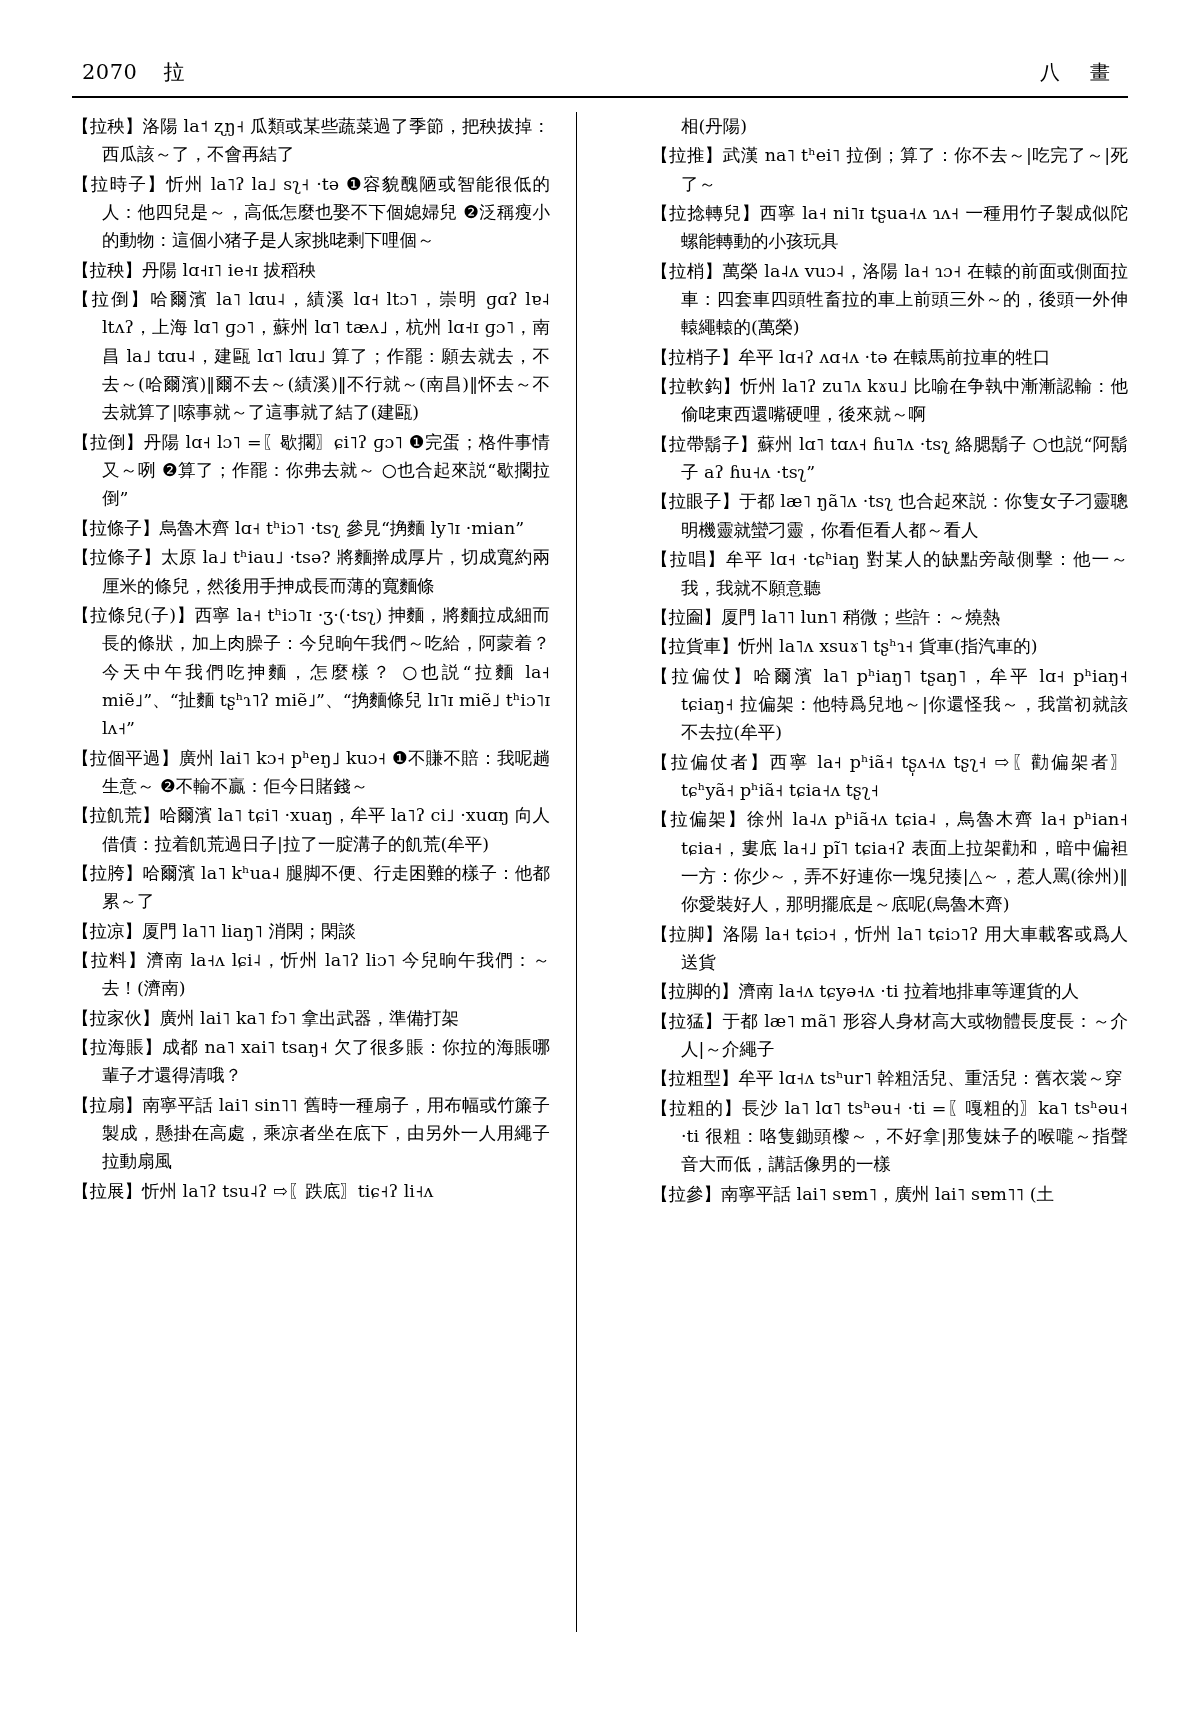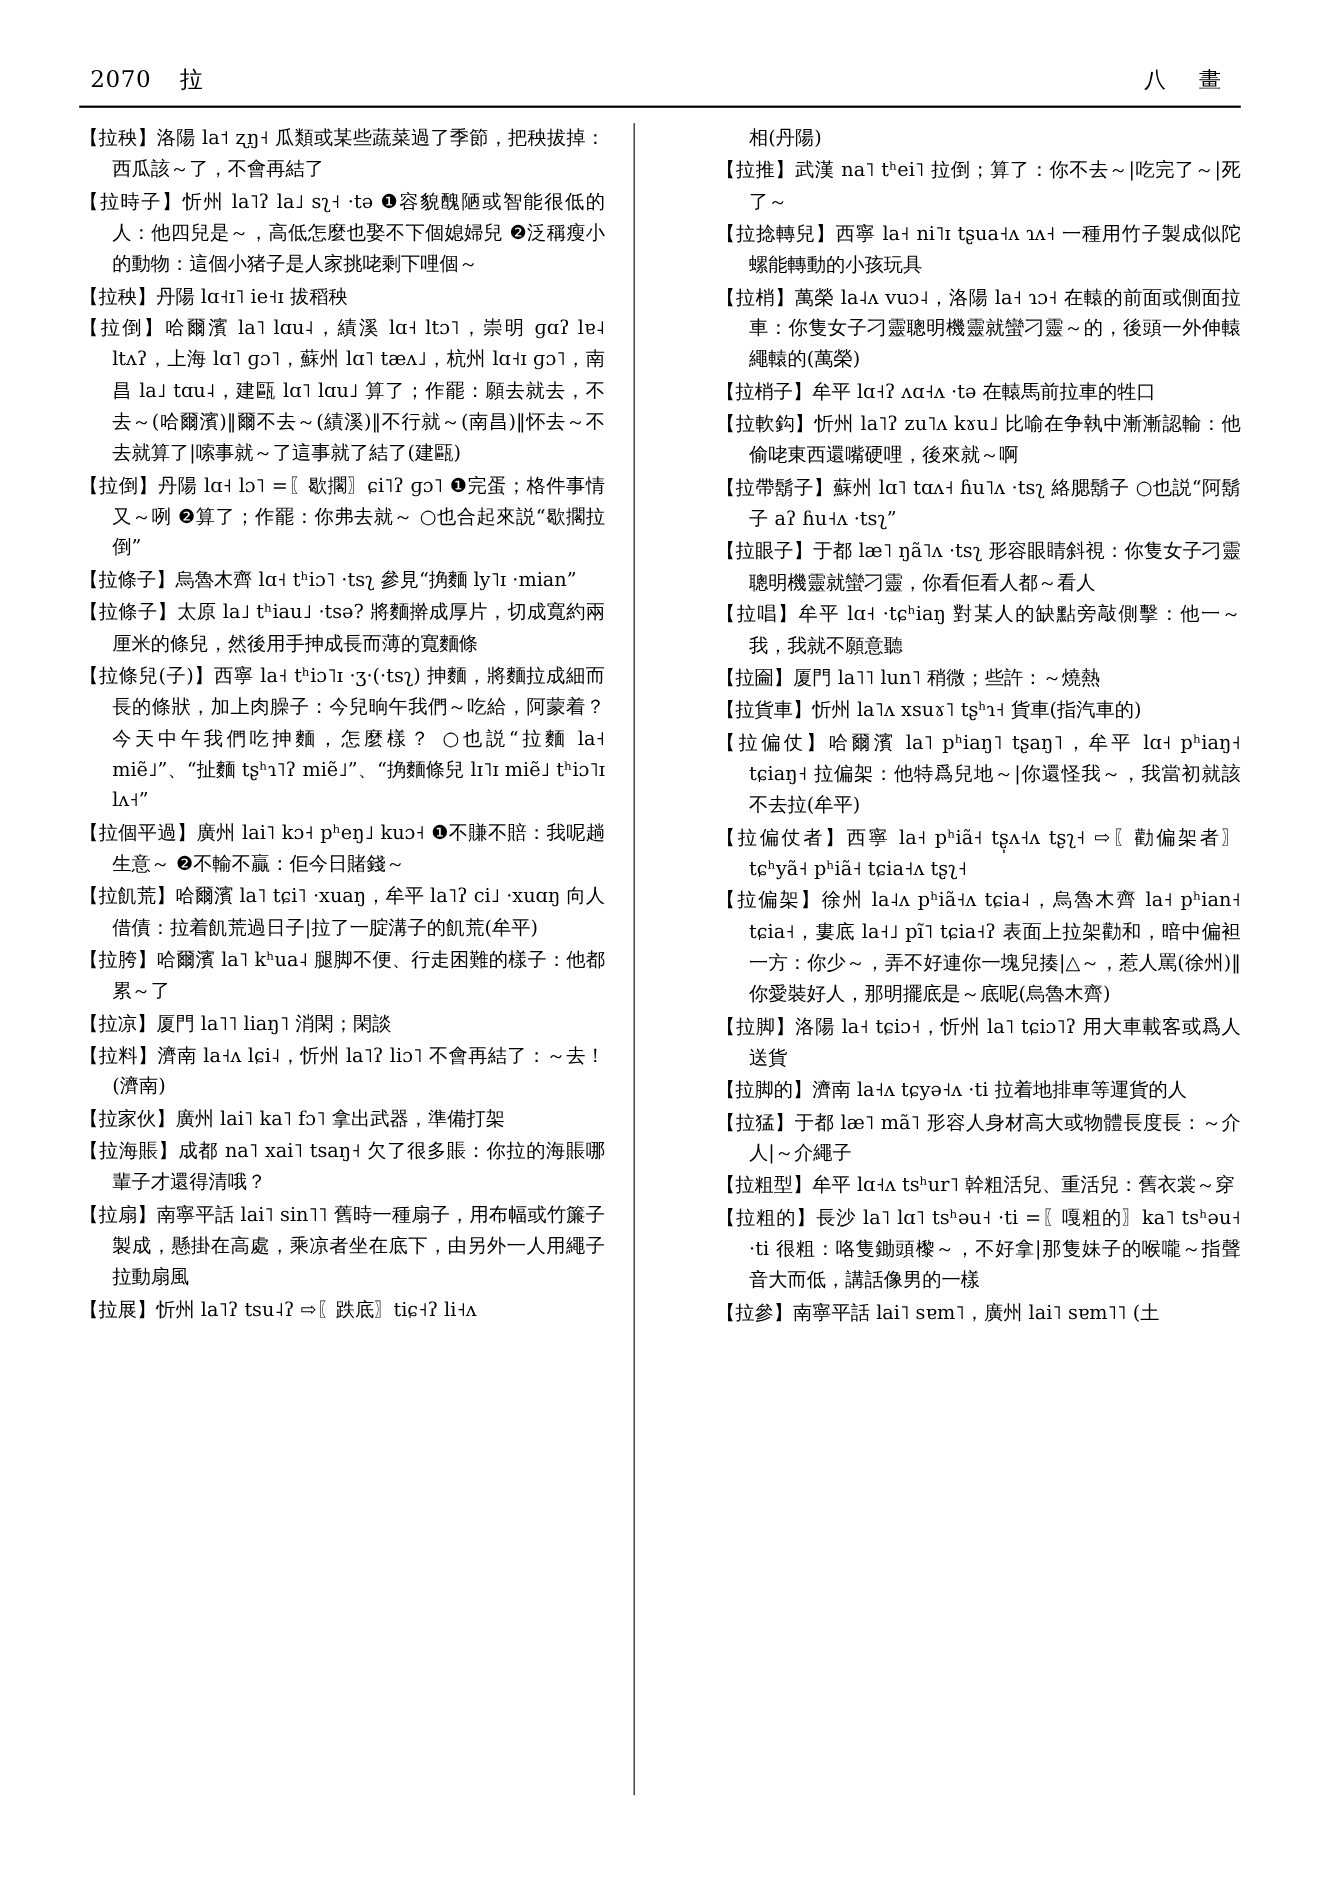--- a/index.html
+++ b/index.html
@@ -110,36 +110,36 @@
       <div class="entry">【拉秧】丹陽 lɑ˧ɪ˥ iе˧ɪ 拔稻秧</div>
       <div class="entry">【拉倒】哈爾濱 la˥ lɑu˨，績溪 lɑ˧ ltɔ˥，崇明 ɡɑʔ lɐ˨ ltʌʔ，上海 lɑ˥ ɡɔ˥，蘇州 lɑ˥ tæʌ˩，杭州 lɑ˧ɪ ɡɔ˥，南昌 la˩ tɑu˨，建甌 lɑ˥ lɑu˩ 算了；作罷：願去就去，不去～(哈爾濱)‖爾不去～(績溪)‖不行就～(南昌)‖怀去～不去就算了|嗦事就～了這事就了結了(建甌)</div>
       <div class="entry">【拉倒】丹陽 lɑ˧ lɔ˥ =〖歇擱〗ɕi˥ʔ ɡɔ˥ ❶完蛋；格件事情又～咧 ❷算了；作罷：你弗去就～ ○也合起來説“歇擱拉倒”</div>
       <div class="entry">【拉條子】烏魯木齊 lɑ˧ tʰiɔ˥ ·tsʅ 參見“捔麵 ly˥ɪ ·mian”</div>
       <div class="entry">【拉條子】太原 la˩ tʰiau˩ ·tsə? 將麵擀成厚片，切成寬約兩厘米的條兒，然後用手抻成長而薄的寬麵條</div>
       <div class="entry">【拉條兒(子)】西寧 la˧ tʰiɔ˥ɪ ·ʒ·(·tsʅ) 抻麵，將麵拉成細而長的條狀，加上肉臊子：今兒晌午我們～吃給，阿蒙着？ 今天中午我們吃抻麵，怎麼樣？ ○也説“拉麵 la˧ miẽ˩”、“扯麵 tʂʰɿ˥ʔ miẽ˩”、“捔麵條兒 lɪ˥ɪ miẽ˩ tʰiɔ˥ɪ lʌ˧”</div>
       <div class="entry">【拉個平過】廣州 lai˥ kɔ˧ pʰeŋ˩ kuɔ˧ ❶不賺不賠：我呢趟生意～ ❷不輸不贏：佢今日賭錢～</div>
       <div class="entry">【拉飢荒】哈爾濱 la˥ tɕi˥ ·xuaŋ，牟平 la˥ʔ ci˩ ·xuɑŋ 向人借債：拉着飢荒過日子|拉了一腚溝子的飢荒(牟平)</div>
       <div class="entry">【拉胯】哈爾濱 la˥ kʰua˨ 腿脚不便、行走困難的樣子：他都累～了</div>
       <div class="entry">【拉凉】厦門 la˥˥ liaŋ˥ 消閑；閑談</div>
-      <div class="entry">【拉料】濟南 la˧ʌ lɕi˨，忻州 la˥ʔ liɔ˥ 不會再結了：～去！(濟南)</div>
+      <div class="entry">【拉料】濟南 la˧ʌ lɕi˨，忻州 la˥ʔ liɔ˥ 今兒晌午我們：～去！(濟南)</div>
       <div class="entry">【拉家伙】廣州 lai˥ ka˥ fɔ˥ 拿出武器，準備打架</div>
       <div class="entry">【拉海賬】成都 na˥ xai˥ tsaŋ˧ 欠了很多賬：你拉的海賬哪輩子才還得清哦？</div>
       <div class="entry">【拉扇】南寧平話 lai˥ sin˥˥ 舊時一種扇子，用布幅或竹簾子製成，懸掛在高處，乘凉者坐在底下，由另外一人用繩子拉動扇風</div>
       <div class="entry">【拉展】忻州 la˥ʔ tsu˨ʔ ⇨〖跌底〗tiɕ˧ʔ li˧ʌ</div>
     </div>
 
     <div class="col col-right">
       <div class="entry cont">相(丹陽)</div>
       <div class="entry">【拉推】武漢 na˥ tʰei˥ 拉倒；算了：你不去～|吃完了～|死了～</div>
       <div class="entry">【拉捻轉兒】西寧 la˧ ni˥ɪ tʂua˧ʌ ɿʌ˧ 一種用竹子製成似陀螺能轉動的小孩玩具</div>
-      <div class="entry">【拉梢】萬榮 la˨ʌ vuɔ˨，洛陽 la˧ ɿɔ˧ 在轅的前面或側面拉車：你隻女子刁靈聰明機靈就蠻刁靈～的，後頭一外伸轅繩轅的(萬榮)</div>
+      <div class="entry">【拉梢】萬榮 la˨ʌ vuɔ˨，洛陽 la˧ ɿɔ˧ 在轅的前面或側面拉車：四套車四頭牲畜拉的車上前頭三外～的，後頭一外伸轅繩轅的(萬榮)</div>
       <div class="entry">【拉梢子】牟平 lɑ˧ʔ ʌɑ˧ʌ ·tə 在轅馬前拉車的牲口</div>
       <div class="entry">【拉軟鈎】忻州 la˥ʔ zu˥ʌ kɤu˩ 比喻在争執中漸漸認輸：他偷咾東西還嘴硬哩，後來就～啊</div>
       <div class="entry">【拉帶鬍子】蘇州 lɑ˥ tɑʌ˧ ɦu˥ʌ ·tsʅ 絡腮鬍子 ○也説“阿鬍子 aʔ ɦu˧ʌ ·tsʅ”</div>
-      <div class="entry">【拉眼子】于都 læ˥ ŋã˥ʌ ·tsʅ 形容眼睛斜視：你隻女子刁靈聰明機靈就蠻刁靈，你看佢看人都～看人</div>
+      <div class="entry">【拉眼子】于都 læ˥ ŋã˥ʌ ·tsʅ 也合起來説：你隻女子刁靈聰明機靈就蠻刁靈，你看佢看人都～看人</div>
       <div class="entry">【拉唱】牟平 lɑ˧ ·tɕʰiaŋ 對某人的缺點旁敲側擊：他一～我，我就不願意聽</div>
       <div class="entry">【拉圇】厦門 la˥˥ lun˥ 稍微；些許：～燒熱</div>
       <div class="entry">【拉貨車】忻州 la˥ʌ xsuɤ˥ tʂʰɿ˧ 貨車(指汽車的)</div>
       <div class="entry">【拉偏仗】哈爾濱 la˥ pʰiaŋ˥ tʂaŋ˥，牟平 lɑ˧ pʰiaŋ˧ tɕiaŋ˧ 拉偏架：他特爲兒地～|你還怪我～，我當初就該不去拉(牟平)</div>
       <div class="entry">【拉偏仗者】西寧 la˧ pʰiã˧ tʂ̩ʌ˧ʌ tʂʅ˧ ⇨〖勸偏架者〗tɕʰyã˧ pʰiã˧ tɕia˧ʌ tʂʅ˧</div>
       <div class="entry">【拉偏架】徐州 la˨ʌ pʰiã˧ʌ tɕia˨，烏魯木齊 la˧ pʰian˧ tɕia˧，婁底 la˧˩ pĩ˥ tɕia˧ʔ 表面上拉架勸和，暗中偏袒一方：你少～，弄不好連你一塊兒揍|△～，惹人罵(徐州)‖你愛裝好人，那明擺底是～底呢(烏魯木齊)</div>
       <div class="entry">【拉脚】洛陽 la˧ tɕiɔ˧，忻州 la˥ tɕiɔ˥ʔ 用大車載客或爲人送貨</div>
       <div class="entry">【拉脚的】濟南 la˧ʌ tɕyə˧ʌ ·ti 拉着地排車等運貨的人</div>
       <div class="entry">【拉猛】于都 læ˥ mã˥ 形容人身材高大或物體長度長：～介人|～介繩子</div>
       <div class="entry">【拉粗型】牟平 lɑ˧ʌ tsʰur˥ 幹粗活兒、重活兒：舊衣裳～穿</div>

